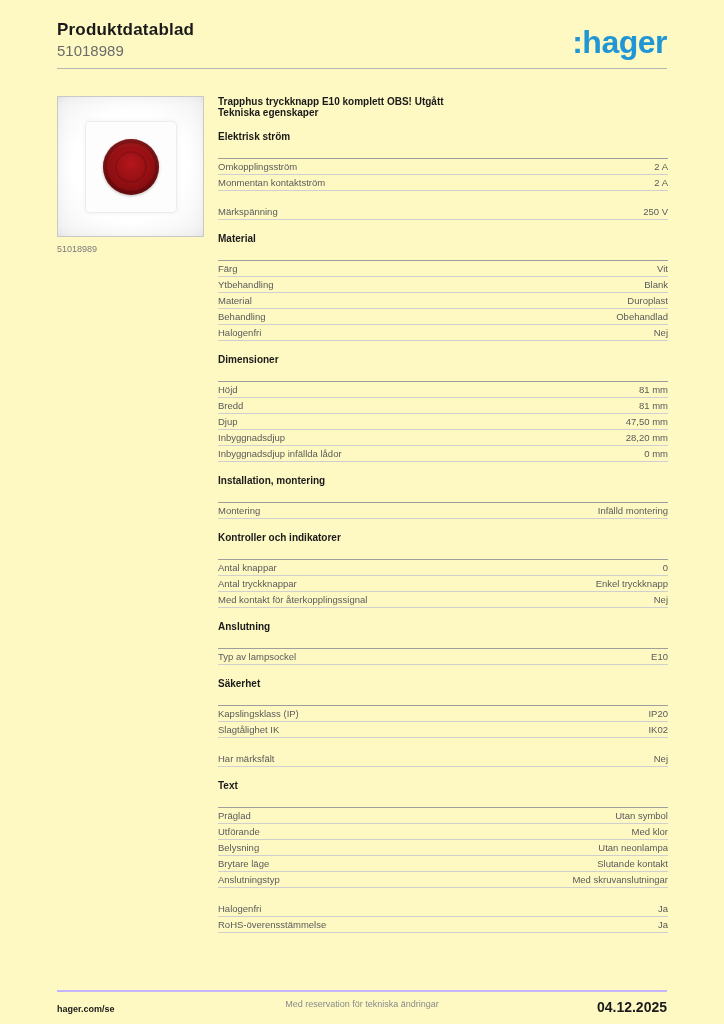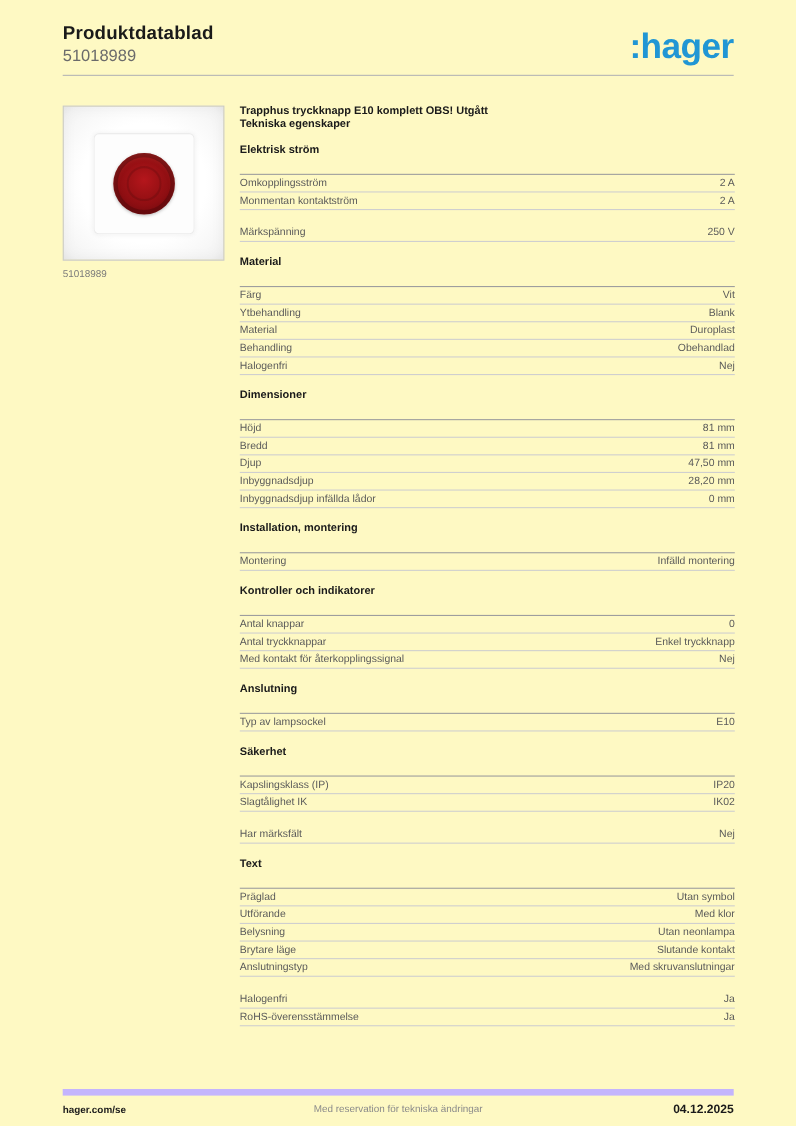--- a/index.html
+++ b/index.html
@@ -150,41 +150,41 @@
     text-align: right;
     white-space: nowrap;
   }
 
   
   .doc-footer {
     position: absolute;
     left: 57px;
     right: 57px;
     top: 990px;
-    border-top: 6px solid #c4b5fd;
+    border-top: 2px solid #c4b5fd;
     padding-top: 7px;
     display: flex;
     justify-content: space-between;
     align-items: baseline;
   }
   .footer-left {
     font-size: 9px;
     font-weight: bold;
     color: #1a1a1a;
     text-decoration: none;
   }
   .footer-center {
     font-size: 9px;
     color: #8a8a8a;
     position: absolute;
     left: 50%;
     transform: translateX(-50%);
   }
   .footer-right {
-    font-size: 11px;
+    font-size: 14px;
     font-weight: bold;
     color: #1a1a1a;
   }
 </style>
 </head>
 <body>
 
 <div class="page">
 
   <div class="doc-header">

